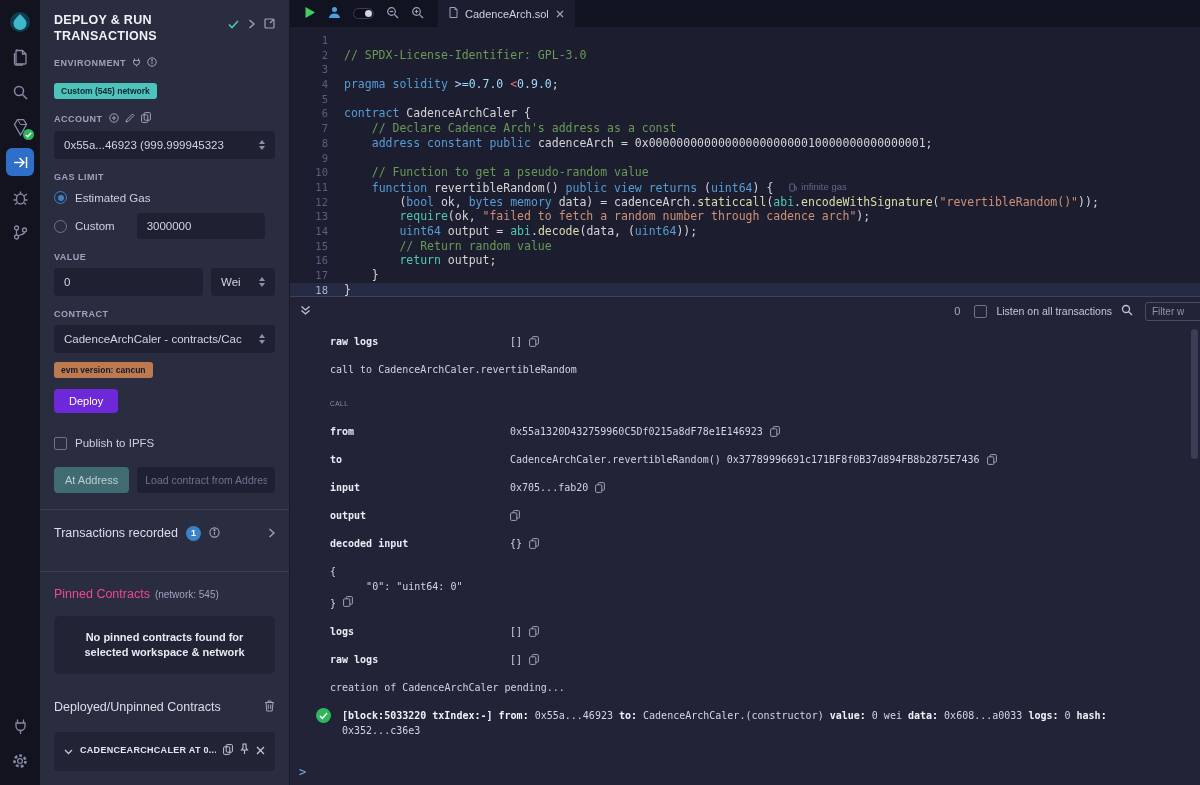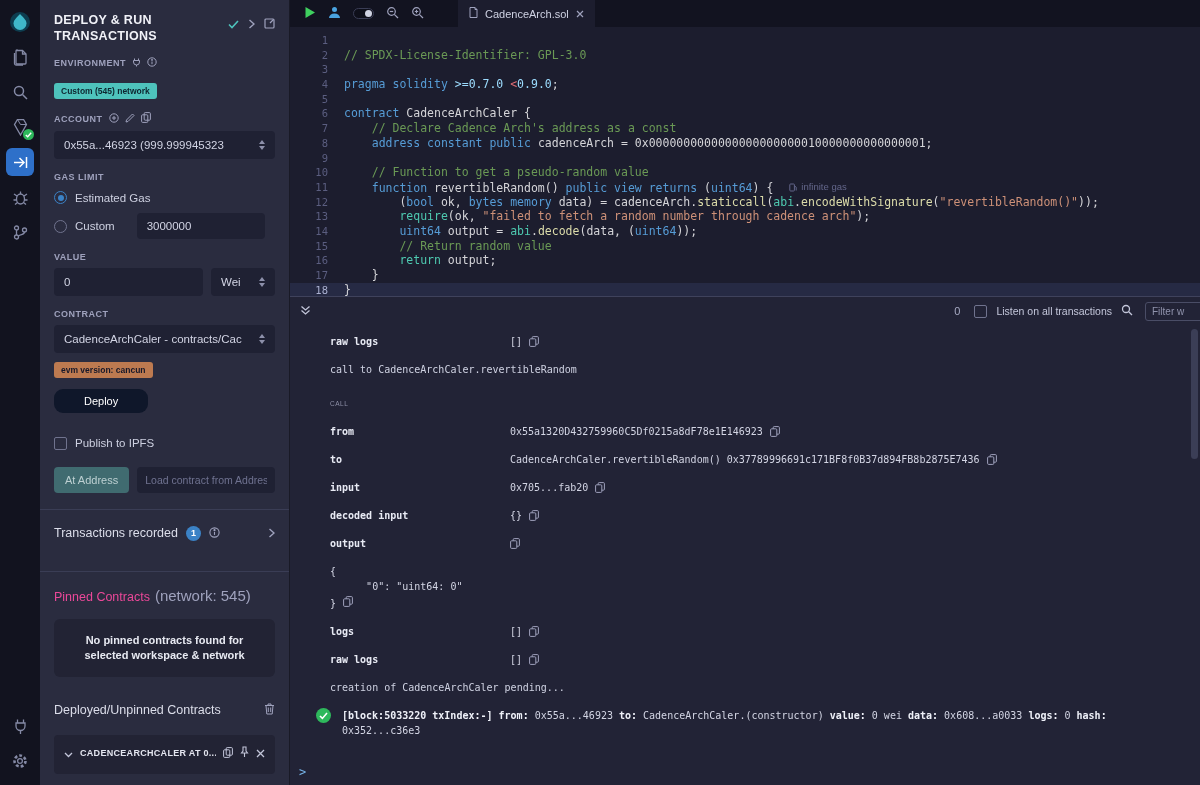--- a/index.html
+++ b/index.html
@@ -30,50 +30,50 @@
 .radio-row{display:flex;align-items:center;gap:8px;margin-top:9px}
 .radio{width:13px;height:13px;border-radius:50%;border:1px solid #70738e;flex:none;position:relative}
 .radio.checked{border-color:#3b82c6}
 .radio.checked::after{content:"";position:absolute;inset:2.5px;border-radius:50%;background:#3b82c6}
 .radio-label{font-size:11.5px;color:#cdd0e0}
 .gas-input{width:128px;height:26px;margin-left:14px;background:#1f2133;border:none;border-radius:4px;color:#d2d4e4;font-size:11.5px;padding:0 10px}
 .value-row{display:flex;gap:8px}
 .value-input{flex:1;height:28px;background:#1f2133;border:none;border-radius:4px;color:#d2d4e4;font-size:11.5px;padding:0 10px;min-width:0}
 .unit-select{width:64px;flex:none}
 .badge-tan{display:inline-block;background:#bd7a50;color:#16182a;font-size:8.5px;font-weight:bold;padding:3px 7px;border-radius:3px;margin-top:9px}
-.btn-deploy{display:inline-block;background:#0f172a;color:#fff;font-size:11px;border:none;border-radius:9px;padding:6px 30px;margin-top:11px;cursor:pointer}
+.btn-deploy{display:inline-block;background:#6d28d9;color:#fff;font-size:11px;border:none;border-radius:4px;padding:6px 15px;margin-top:11px;cursor:pointer}
 .ipfs-row{display:flex;align-items:flex-start;gap:8px;margin-top:24px}
 .checkbox{width:13px;height:13px;border:1px solid #70738e;border-radius:2px;flex:none;background:transparent}
 .chk-label{font-size:11.5px;color:#cdd0e0}
 .ataddr-row{display:flex;gap:8px;margin-top:17px}
 .btn-ataddr{background:#406b70;color:#bdd0d2;font-size:11px;border:none;padding:0 11px;height:26px;display:flex;align-items:center;border-radius:4px;flex:none;cursor:pointer}
 .ataddr-input{flex:1;height:26px;background:#1f2133;border:none;border-radius:4px;color:#d2d4e4;font-size:10.5px;padding:0 8px;min-width:0}
 .ataddr-input::placeholder{color:#6f7290}
 .hr{border-top:1px solid #3a3d55;margin:16px -14px 0}
 .txrec-row{display:flex;align-items:center;gap:8px;padding:14px 0 13px}
 .txrec-label{font-size:12.5px;color:#dcdeea}
 .count-badge{width:15px;height:15px;border-radius:50%;background:#3b82c6;color:#fff;font-size:9px;font-weight:bold;display:flex;align-items:center;justify-content:center;flex:none}
 .chev-right{margin-left:auto}
 .pinned-title-row{margin-top:15px;display:flex;align-items:baseline;gap:5px}
 .pinned-title{font-size:12.5px;color:#ec4899}
-.pinned-note{font-size:15px;color:#9fa2bd}
+.pinned-note{font-size:10px;color:#9fa2bd}
 .empty-box{background:#222334;border-radius:6px;margin-top:15px;padding:14px 16px;text-align:center;font-size:11px;font-weight:bold;color:#e8eaf2;line-height:15px}
 .deployed-row{display:flex;align-items:center;margin-top:24px}
 .deployed-title{font-size:12.5px;color:#dcdeea;flex:1}
 .card{background:#222334;border-radius:4px;margin-top:16px;padding:9px 10px 12px}
 .card-head{display:flex;align-items:center;gap:7px}
 .card-title{font-size:9px;font-weight:bold;color:#e4e6f0;letter-spacing:.3px;flex:1;white-space:nowrap;overflow:hidden}
 
 
 .main{flex:1;display:flex;flex-direction:column;min-width:0}
 .tabbar{height:27px;flex:none;background:#121320;display:flex;align-items:stretch}
 .tb-icons{display:flex;align-items:center;gap:12px;padding:0 14px}
 .toggle-pill{width:21px;height:11px;border-radius:6px;background:#0e0f1a;border:1px solid #3a3d55;position:relative;cursor:pointer}
 .toggle-pill::after{content:"";position:absolute;right:1px;top:1px;width:7px;height:7px;border-radius:50%;background:#d0d3e2}
-.tab{display:flex;align-items:center;gap:7px;background:#1c1d2e;padding:0 11px;margin-left:20px;font-size:11px;color:#ced1e2;cursor:pointer}
+.tab{display:flex;align-items:center;gap:7px;background:#1c1d2e;padding:0 11px;margin-left:0;font-size:11px;color:#ced1e2;cursor:pointer}
 .editor{height:269px;flex:none;background:#1c1d2e;padding-top:6px;font-family:"DejaVu Sans Mono",monospace;overflow:hidden;position:relative}
 .code-line{display:flex;height:14.7px;line-height:14.7px;white-space:pre;font-size:11.5px}
 .code-line .gutter{width:54px;flex:none;text-align:right;padding-right:16px;color:#5b5e80;font-size:10.5px}
 .code-line.active{background:rgba(95,115,185,.16)}
 .code-line.active .gutter{color:#aab0d0}
 .tk-cmt{color:#6a9955}.tk-kw{color:#569cd6}.tk-num{color:#9cdcfe}.tk-str{color:#ce9178}
 .tk-fn{color:#dcdcaa}.tk-tl{color:#4ec9b0}.tk-err{color:#e06c75}.tk-pl{color:#d4d4d8}
 .ghost{color:#63668a;font-size:9.5px;margin-left:16px;display:inline-flex;align-items:center;gap:4px;font-family:"Liberation Sans",sans-serif}
 
 
@@ -445,32 +445,32 @@
             <span class="t-k">input</span>
             <span class="t-v">
               <span>0x705...fab20</span>
               <svg class="copy-icon" width="10" height="11" viewBox="0 0 10 11">
                 <rect x="3.2" y="0.6" width="6.2" height="7.6" rx="1" fill="none" stroke="#9fa1bc"></rect>
                 <rect x="0.6" y="2.8" width="6.2" height="7.6" rx="1" fill="#222336" stroke="#9fa1bc"></rect>
               </svg>
             </span>
           </div>
           <div class="t-row t-kv">
+            <span class="t-k">output</span>
+            <span class="t-v">
+              <svg class="copy-icon" width="10" height="11" viewBox="0 0 10 11">
+                <rect x="3.2" y="0.6" width="6.2" height="7.6" rx="1" fill="none" stroke="#9fa1bc"></rect>
+                <rect x="0.6" y="2.8" width="6.2" height="7.6" rx="1" fill="#222336" stroke="#9fa1bc"></rect>
+              </svg>
+            </span>
+          </div>
+          <div class="t-row t-kv">
             <span class="t-k">decoded input</span>
             <span class="t-v">
               <span>{}</span>
-              <svg class="copy-icon" width="10" height="11" viewBox="0 0 10 11">
-                <rect x="3.2" y="0.6" width="6.2" height="7.6" rx="1" fill="none" stroke="#9fa1bc"></rect>
-                <rect x="0.6" y="2.8" width="6.2" height="7.6" rx="1" fill="#222336" stroke="#9fa1bc"></rect>
-              </svg>
-            </span>
-          </div>
-          <div class="t-row t-kv">
-            <span class="t-k">output</span>
-            <span class="t-v">
               <svg class="copy-icon" width="10" height="11" viewBox="0 0 10 11">
                 <rect x="3.2" y="0.6" width="6.2" height="7.6" rx="1" fill="none" stroke="#9fa1bc"></rect>
                 <rect x="0.6" y="2.8" width="6.2" height="7.6" rx="1" fill="#222336" stroke="#9fa1bc"></rect>
               </svg>
             </span>
           </div>
           <div class="t-row t-kv">
             <span class="t-v-multi">
               <div>{</div>
               <div>      "0": "uint64: 0"</div>

